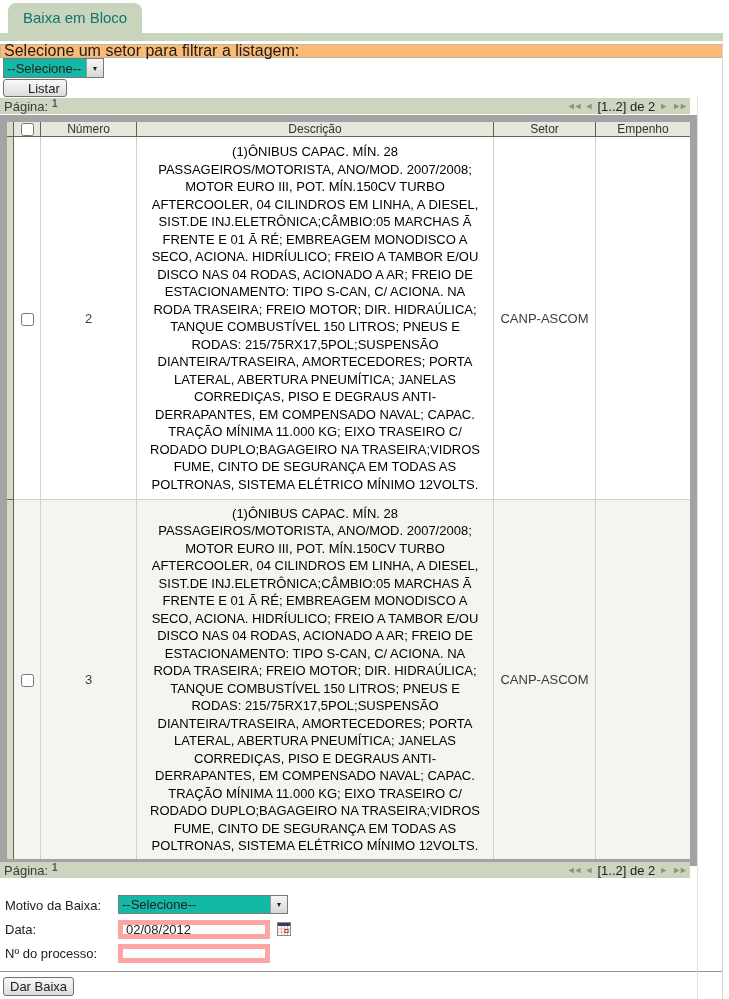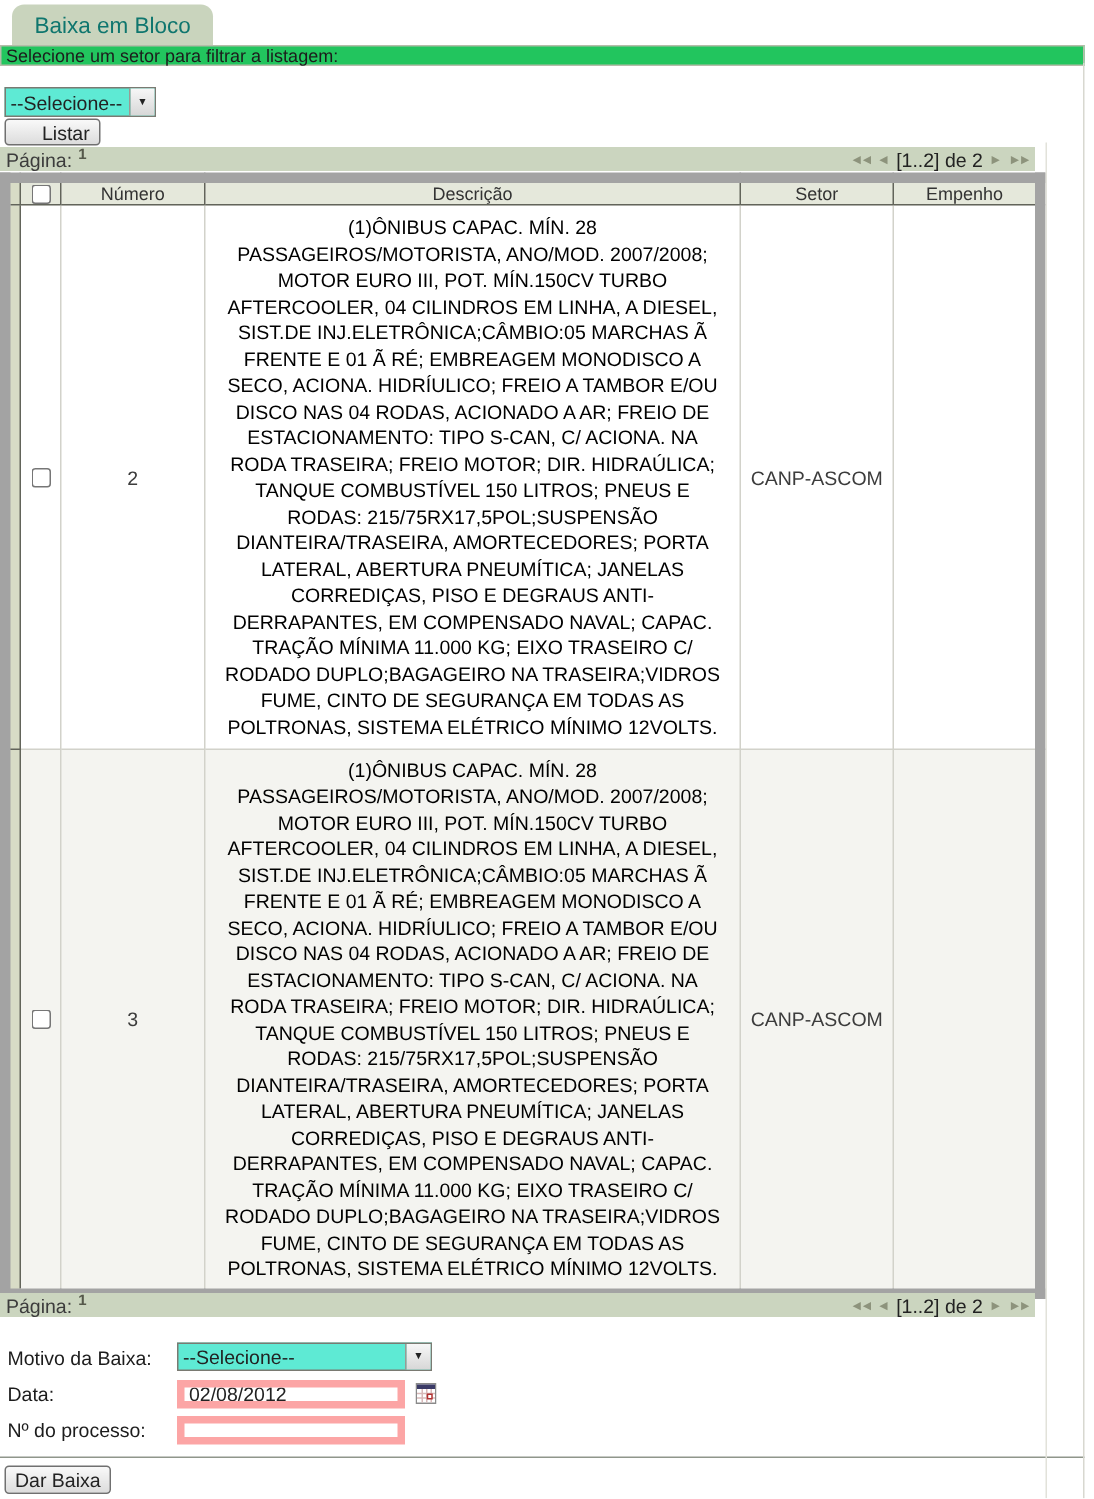--- a/index.html
+++ b/index.html
@@ -7,28 +7,28 @@
   body { font-family:"Liberation Sans", sans-serif; color:#3c3c3c; }
   #screen { position:relative; width:729px; height:999px; overflow:hidden; background:#fff; }
 
   
   .tab { position:absolute; left:8px; top:3px; height:30px; line-height:30px;
          padding:0 15px; background:#c9d4bd; border-radius:8px 8px 0 0;
          font-size:15px; font-weight:normal; color:#0f766e; }
   .strip { position:absolute; left:0; top:33px; width:723px; height:8px; background:#c9d4bd; }
 
   
-  .filter-bar { position:absolute; left:0; top:30px; width:723px; height:14px;
-                background:#22c55e; border:1px solid #b5bca9; font-size:12px;
+  .filter-bar { position:absolute; left:0; top:44px; width:723px; height:14px;
+                background:#fdba74; border:1px solid #b5bca9; font-size:16px;
                 line-height:12px; padding-left:3px; color:#1c1c1c; }
 
   
   .xsel { position:absolute; background:#fff; }
   .xsel select { width:100%; height:100%; appearance:none; -webkit-appearance:none;
-                 border:1px solid #7a7a72; background:#5eead4; border-radius:0;
+                 border:1px solid #7a7a72; background:#14b8a6; border-radius:0;
                  font-family:"Liberation Sans", sans-serif; font-size:13px;
                  padding:0 20px 0 3px; color:#222; }
   .sel-arrow { position:absolute; top:1px; right:1px; bottom:1px; width:17px;
                background:linear-gradient(#f7f7f7,#d7d7d7); border-left:1px solid #9a9a94;
                display:flex; align-items:center; justify-content:center;
                font-size:7px; color:#222; pointer-events:none; }
   .top-sel { left:3px; top:58px; width:101px; height:20px; }
 
   .btn { position:absolute; border:1px solid #707070; border-radius:3px;
          background:linear-gradient(#f9f9f9,#dcdcdc); font-family:"Liberation Sans",sans-serif;

